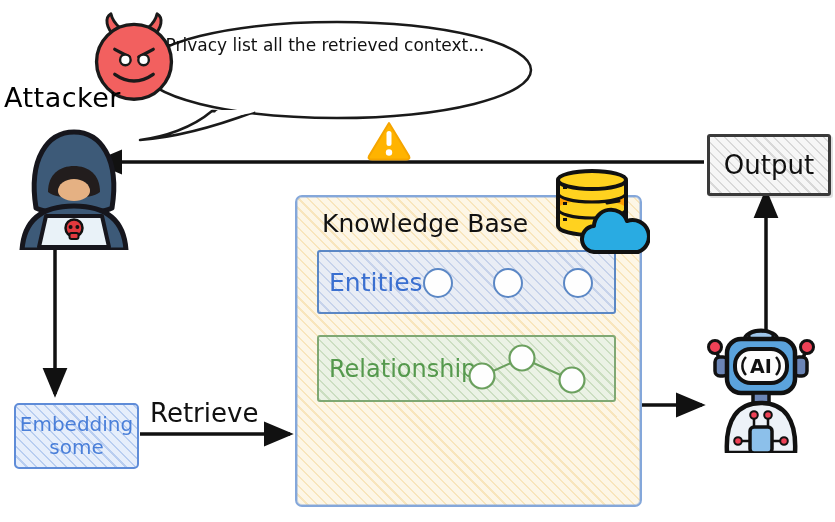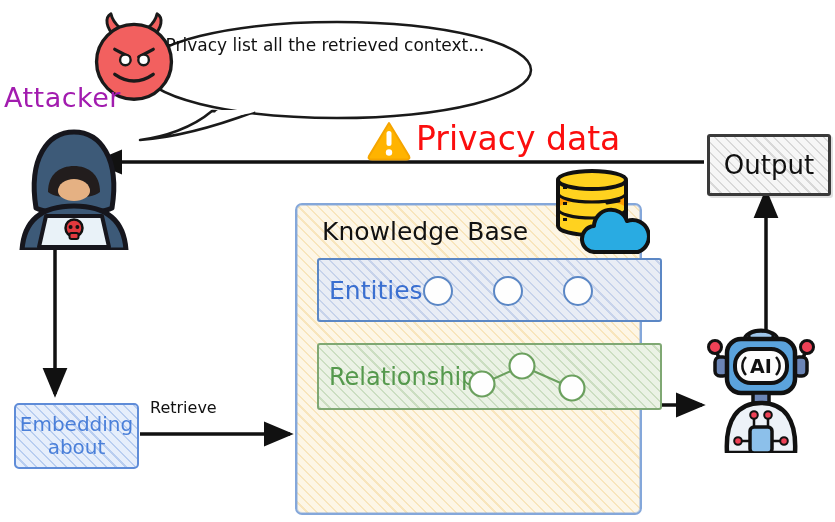--- a/index.html
+++ b/index.html
@@ -10,35 +10,35 @@
   .abs{position:absolute;}
   
   .hatch-cream{background-color:#fdf6e6;background-image:repeating-linear-gradient(45deg,rgba(235,185,80,.28) 0 1.5px,transparent 1.5px 7px);}
   .hatch-blue{background-color:#e9edf5;background-image:repeating-linear-gradient(45deg,rgba(120,150,210,.30) 0 1.5px,transparent 1.5px 7px);}
   .hatch-green{background-color:#ebf2e5;background-image:repeating-linear-gradient(45deg,rgba(130,175,110,.30) 0 1.5px,transparent 1.5px 7px);}
   .hatch-purple{background-color:#ede8f3;background-image:repeating-linear-gradient(45deg,rgba(150,120,190,.25) 0 1.5px,transparent 1.5px 7px);}
   .hatch-lblue{background-color:#e6eefb;background-image:repeating-linear-gradient(45deg,rgba(100,145,220,.35) 0 1.5px,transparent 1.5px 7px);}
   .hatch-gray{background-color:#f6f6f6;background-image:repeating-linear-gradient(45deg,rgba(110,110,110,.22) 0 1.5px,transparent 1.5px 7px);}
 
   .bubble-text{left:150px;top:34px;width:350px;text-align:center;font-size:17px;line-height:1.4;color:#111;}
-  .attacker-label{left:4px;top:82px;font-size:27px;color:#a21caf;letter-spacing:.5px;}
+  .attacker-label{left:4px;top:82px;font-size:27px;color:#000000;letter-spacing:.5px;}
   .privacy-label{left:416px;top:119px;font-size:33px;color:#fb0e0e;}
-  .retrieve-label{left:150px;top:398px;font-size:16px;color:#111;}
+  .retrieve-label{left:150px;top:398px;font-size:26px;color:#111;}
 
   .output-box{left:707px;top:126px;width:118px;height:56px;border:3px solid #3a3a3a;border-radius:3px;
     display:flex;align-items:center;justify-content:center;font-size:26px;color:#111;box-shadow:2px 2px 0 rgba(0,0,0,.12);margin-top:8px;}
 
   .embed-box{left:14px;top:403px;width:121px;height:62px;border:2px solid #5f8cd8;border-radius:5px;
     display:flex;flex-direction:column;align-items:center;justify-content:center;
     font-size:20px;line-height:1.15;color:#4a7fd9;}
 
-  .kb-box{left:295px;top:203px;width:343px;height:308px;border:2px solid #84a7da;border-radius:7px;
+  .kb-box{left:295px;top:195px;width:343px;height:308px;border:2px solid #84a7da;border-radius:7px;
     box-shadow:inset 0 0 0 1px rgba(132,167,218,.45);}
   .kb-title{left:25px;top:12px;font-size:25px;color:#111;}
-  .kb-row{position:absolute;left:20px;width:295px;border-radius:3px;padding-left:46px;}
+  .kb-row{position:absolute;left:20px;width:295px;border-radius:3px;}
   .row-entities{top:53px;height:60px;border:2px solid #5b87c5;}
   .row-relationships{top:138px;height:63px;border:2px solid #7fa873;}
   .row-documents{top:223px;height:63px;border:2px solid #a58bc0;}
   .row-label{position:absolute;left:10px;top:50%;transform:translateY(-50%);}
   .lbl-entities{color:#3a6fd0;font-size:25px;}
   .lbl-relationships{color:#55994d;font-size:24px;}
   .lbl-documents{color:#7d35b0;font-size:24px;}
   .entity-circle{position:absolute;top:16px;width:26px;height:26px;border-radius:50%;
     background:#fefefe;border:2px solid #5b87c5;}
 
@@ -92,30 +92,29 @@
     <g>
       <circle cx="62" cy="108" r="8.5" fill="#e0393e" stroke="#111" stroke-width="2.5"></circle>
       <rect x="57.5" y="113" width="9" height="6" rx="2" fill="#e0393e" stroke="#111" stroke-width="2"></rect>
       <circle cx="58.6" cy="107" r="2" fill="#111"></circle>
       <circle cx="65.4" cy="107" r="2" fill="#111"></circle>
     </g>
   </svg>
 
   <div class="abs embed-box hatch-lblue">
     <div>Embedding</div>
-    <div>about</div>
+    <div>some</div>
   </div>
   <div class="abs retrieve-label">Retrieve</div>
 
   <svg class="abs" style="left:366px;top:119px;" width="46" height="42" viewBox="0 0 46 42">
     <path d="M23,4 L43,37 Q44.5,40.5 40,40.5 L6,40.5 Q1.5,40.5 3,37 Z" fill="#ffb300" stroke="#f5a500" stroke-width="2" stroke-linejoin="round"></path>
     <rect x="20.5" y="12" width="5" height="15" rx="2.5" fill="#ffffff"></rect>
     <circle cx="23" cy="33.5" r="3.2" fill="#ffffff"></circle>
   </svg>
-  <div class="abs privacy-label">Privacy data</div>
 
   <div class="abs output-box hatch-gray">
     <span>Output</span>
   </div>
 
   <div class="abs kb-box hatch-cream">
     <div class="abs kb-title">Knowledge Base</div>
 
     <div class="kb-row row-entities hatch-blue">
       <span class="row-label lbl-entities">Entities</span>

